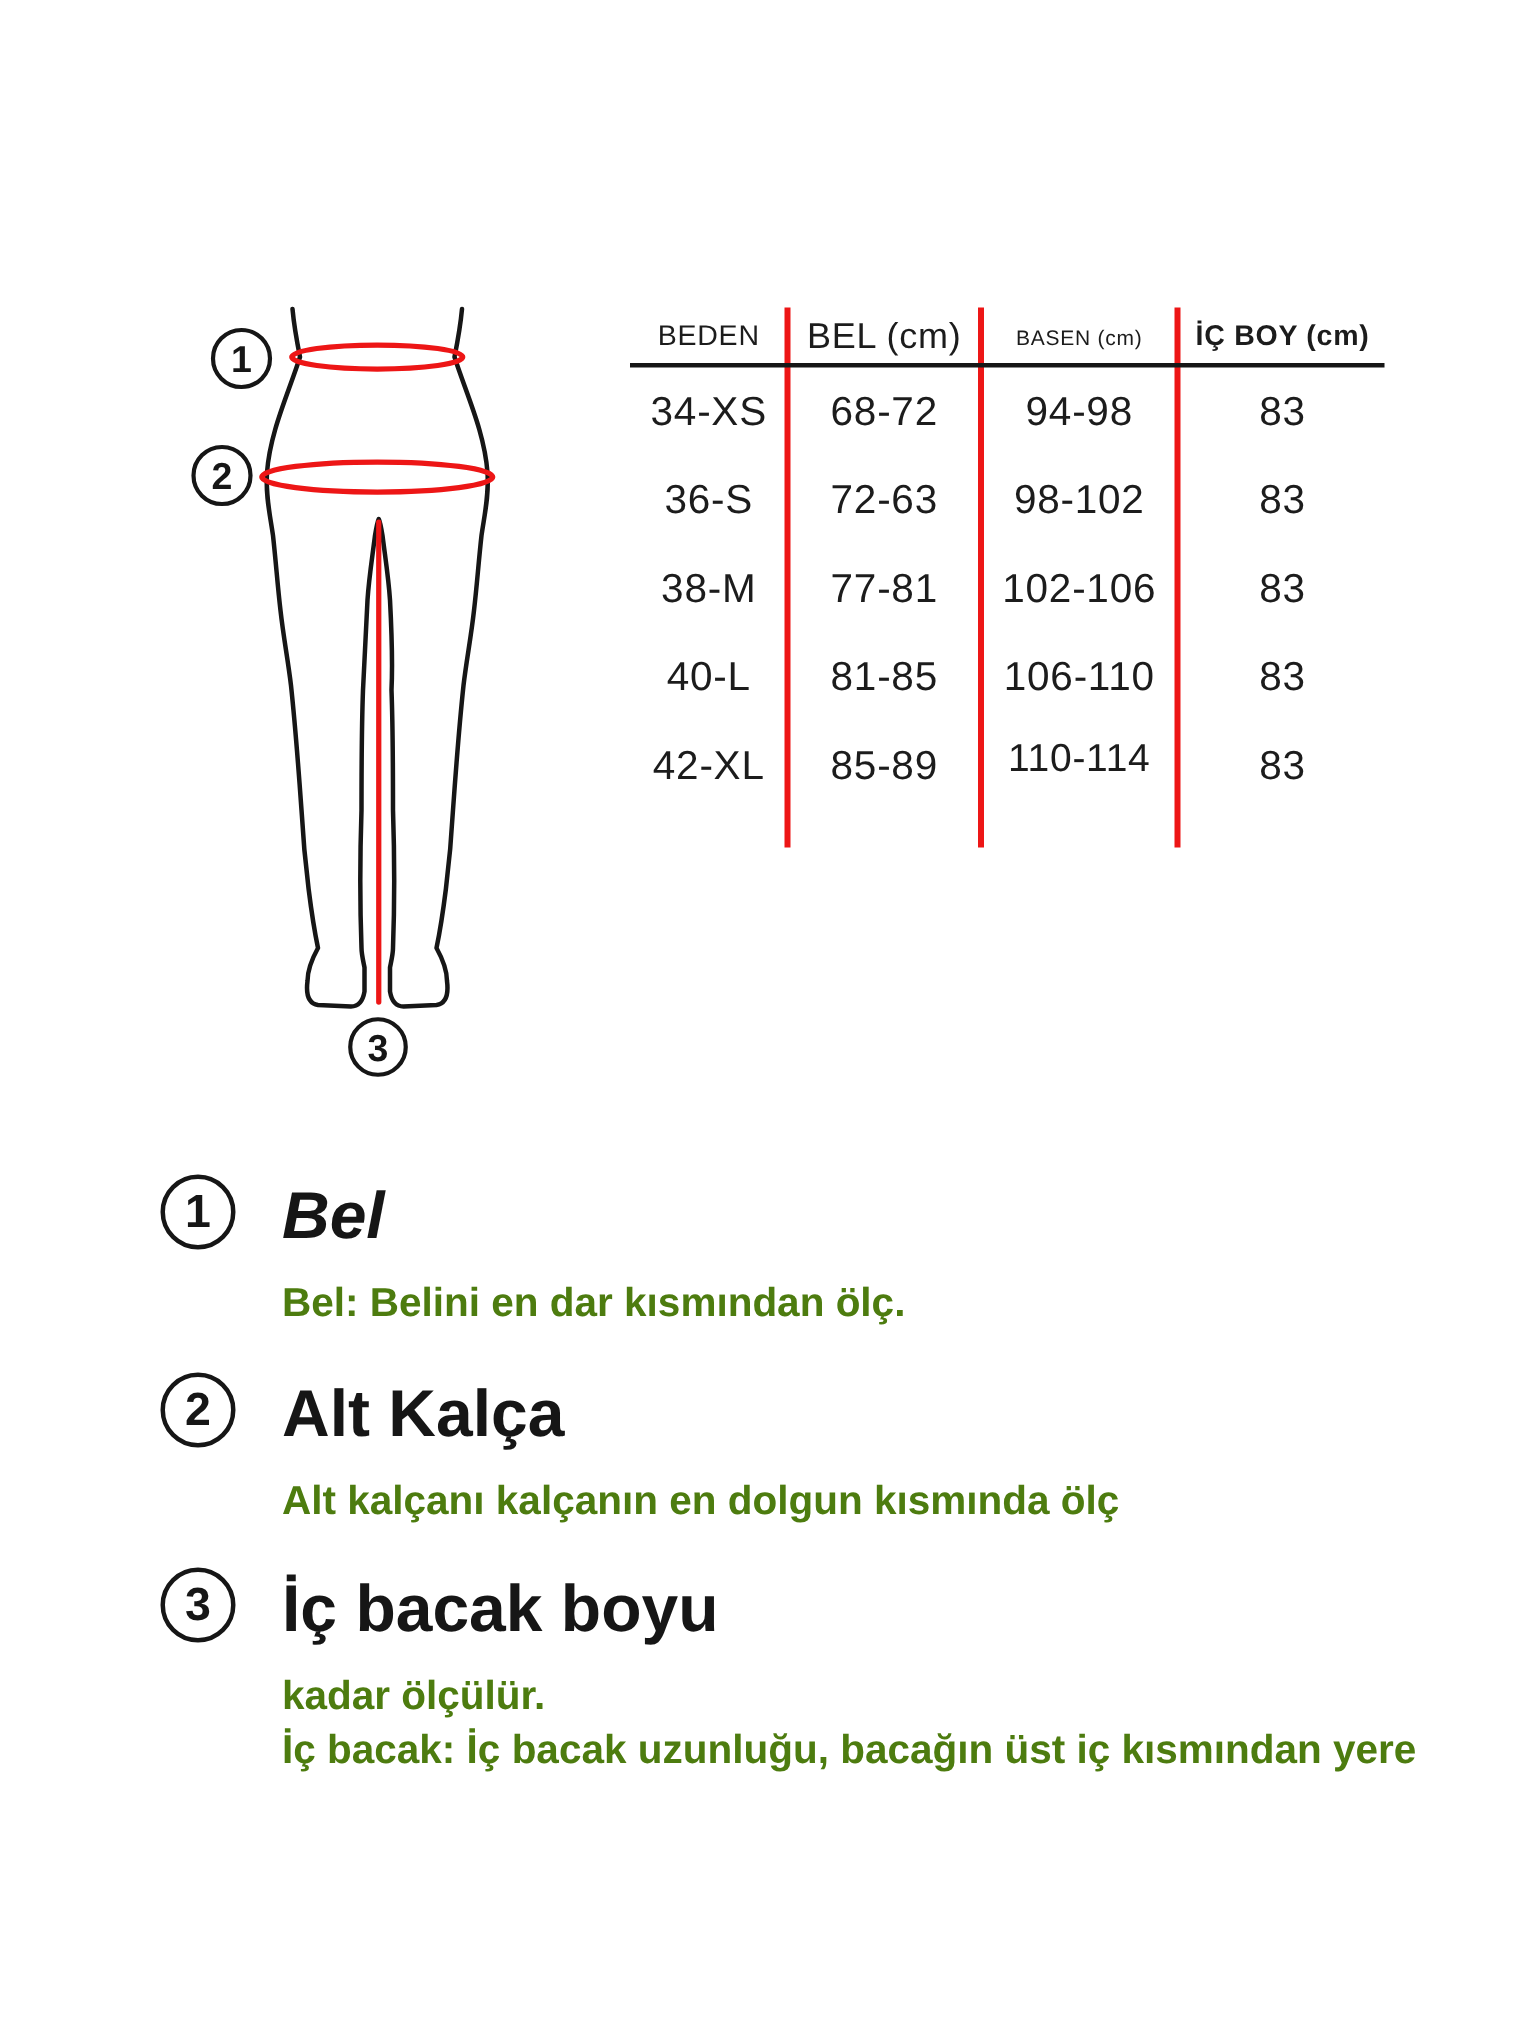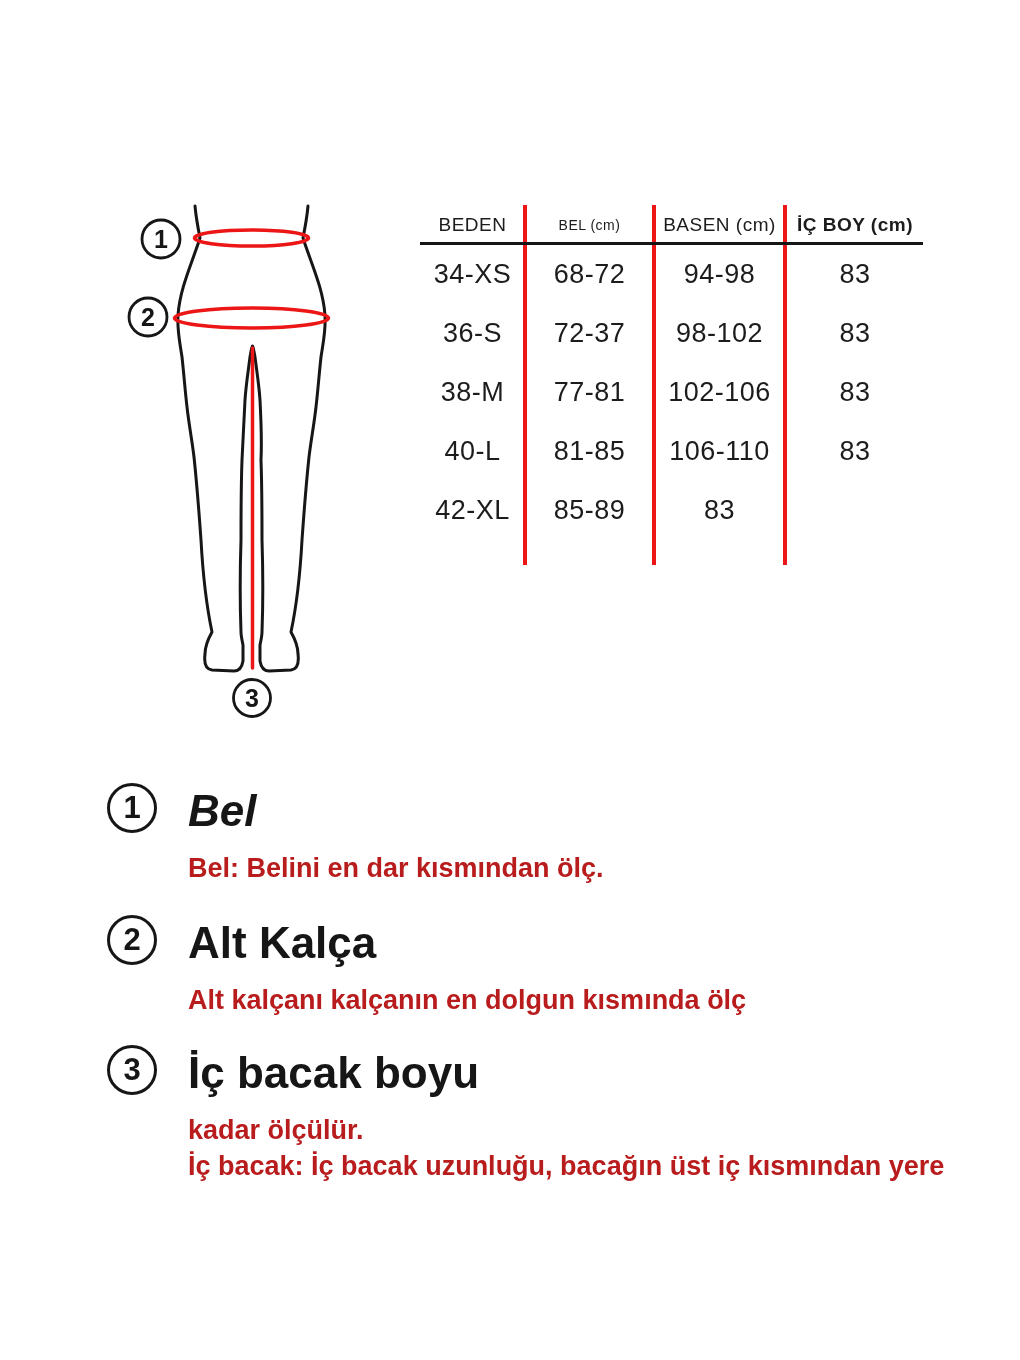--- a/index.html
+++ b/index.html
@@ -19,38 +19,38 @@
   .diagram .red-stroke { fill:none; stroke:#ed1616; stroke-width:3.5; stroke-linecap:round; }
   .diagram .marker-circle { fill:#ffffff; stroke:#161616; stroke-width:2.8; }
   .diagram text { font-family:"Liberation Sans","DejaVu Sans",sans-serif; font-size:25px; font-weight:600; fill:#161616; text-anchor:middle; }
 
   
   .size-table { position:absolute; left:420px; top:205px; width:505px; height:360px; }
   .tbl-grid { display:grid; grid-template-columns:105px 129px 131px 140px; }
   .tbl-cell { display:flex; align-items:center; justify-content:center; text-align:center; }
   .hdr-row .tbl-cell { height:40px; letter-spacing:0.5px; }
   .hdr-0 { font-size:19px; }
-  .hdr-1 { font-size:14px; }
-  .hdr-2 { font-size:19px; }
+  .hdr-1 { font-size:24px; }
+  .hdr-2 { font-size:14px; }
   .hdr-3 { font-size:19px;font-weight:bold; }
   .data-row .tbl-cell { height:59px; font-size:27px; letter-spacing:0.5px; }
   .cell-small { font-size:26px !important; transform:translateY(-5px); }
   .hdr-underline { position:absolute; left:0; top:37px; width:503px; height:3px; background:#161616; }
   .col-sep { position:absolute; top:0; width:4px; height:360px; background:#ed1616; }
   .sep-1 { left:103px; } .sep-2 { left:232px; } .sep-3 { left:363px; }
 
   
   .legend-circle {
     position:absolute; left:107px; width:50px; height:50px;
     border:3px solid #161616; border-radius:50%;
     display:flex; align-items:center; justify-content:center;
     font-size:31px; font-weight:600; color:#161616;
   }
   .legend-title { position:absolute; left:188px; font-size:44px; font-weight:bold; line-height:48px; color:#161616; }
-  .legend-desc { position:absolute; left:188px; font-size:27px; font-weight:600; line-height:36px; color:#b91c1c; }
+  .legend-desc { position:absolute; left:188px; font-size:27px; font-weight:600; line-height:36px; color:#4d7c0f; }
 </style>
 </head>
 <body>
 
 <div class="page">
 
   <svg class="diagram" viewBox="0 0 235 550">
 
     <path class="outline" d="
       M 75,21
@@ -117,39 +117,40 @@
     </div>
 
     <div class="tbl-grid data-row">
       <div class="tbl-cell">34-XS</div>
       <div class="tbl-cell">68-72</div>
       <div class="tbl-cell">94-98</div>
       <div class="tbl-cell">83</div>
     </div>
     <div class="tbl-grid data-row">
       <div class="tbl-cell">36-S</div>
-      <div class="tbl-cell">72-37</div>
+      <div class="tbl-cell">72-63</div>
       <div class="tbl-cell">98-102</div>
       <div class="tbl-cell">83</div>
     </div>
     <div class="tbl-grid data-row">
       <div class="tbl-cell">38-M</div>
       <div class="tbl-cell">77-81</div>
       <div class="tbl-cell">102-106</div>
       <div class="tbl-cell">83</div>
     </div>
     <div class="tbl-grid data-row">
       <div class="tbl-cell">40-L</div>
       <div class="tbl-cell">81-85</div>
       <div class="tbl-cell">106-110</div>
       <div class="tbl-cell">83</div>
     </div>
     <div class="tbl-grid data-row">
       <div class="tbl-cell">42-XL</div>
       <div class="tbl-cell">85-89</div>
+      <div class="tbl-cell cell-small">110-114</div>
       <div class="tbl-cell">83</div>
     </div>
   </div>
 
   <div class="legend-circle" style="top:783px;">
     <span>1</span>
   </div>
   <div class="legend-title" style="top:787px;font-style:italic;">Bel</div>
   <div class="legend-desc" style="top:850px;">Bel: Belini en dar kısmından ölç.</div>
 

